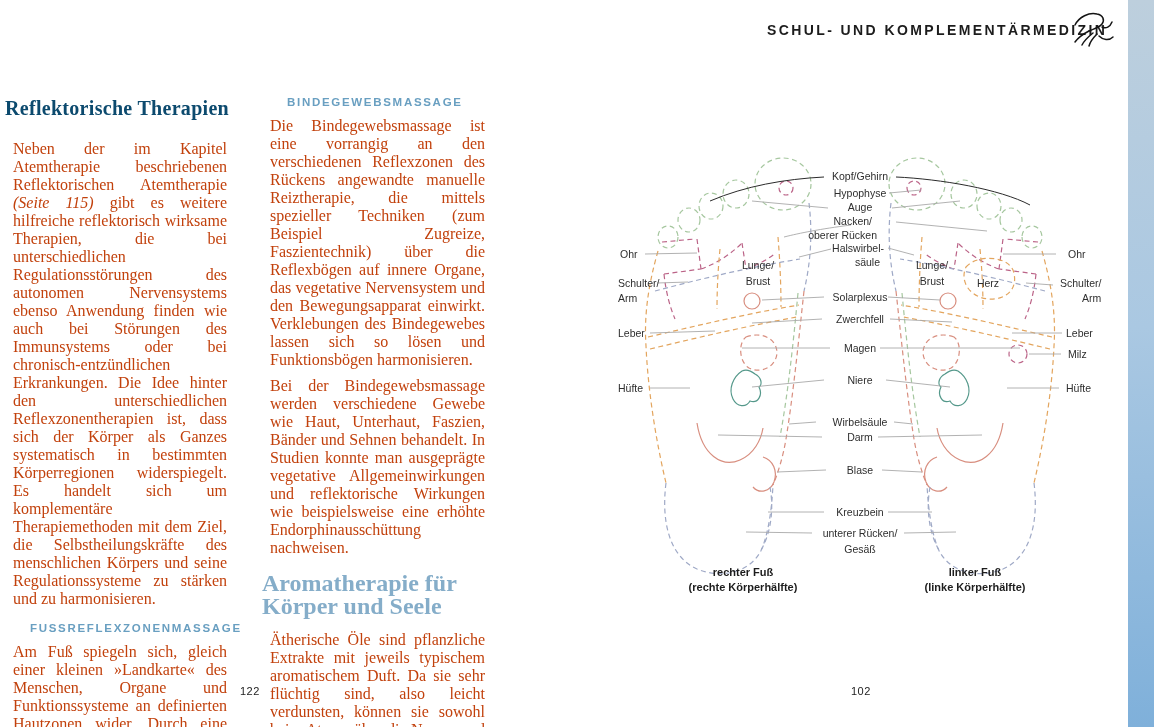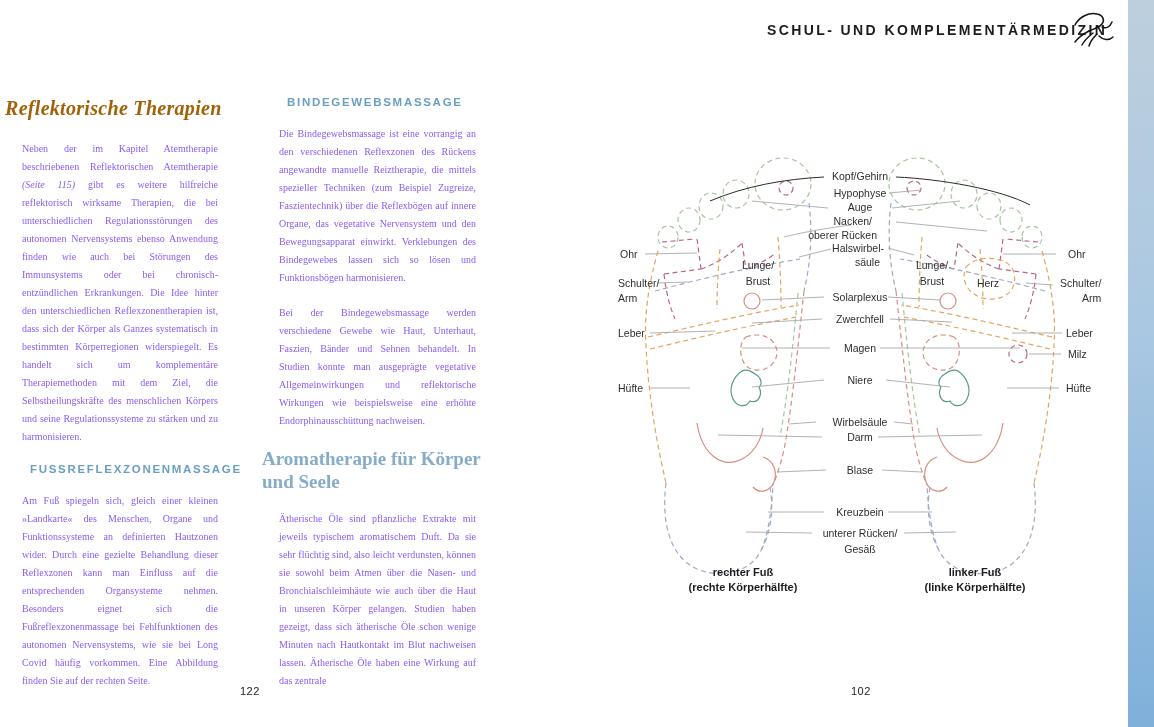--- a/index.html
+++ b/index.html
@@ -14,32 +14,32 @@
   .running-head{
     position:absolute;left:767px;top:22px;
     font-family:Liberation Sans, sans-serif;font-size:14px;font-weight:bold;
     letter-spacing:2.4px;color:#1c1c1c;white-space:nowrap;
   }
   .hand-icon{position:absolute;left:1068px;top:5px;width:48px;height:48px;}
   .col{position:absolute;top:96px;}
   .col1{left:5px;width:230px;}
   .col2{left:262px;width:231px;}
   h1{
-    font-size:20px;line-height:25px;color:#a16207;margin:0 0 19px 0;
-    font-weight:bold;letter-spacing:.3px;white-space:nowrap;font-style:italic;
+    font-size:20px;line-height:25px;color:#0c4a6e;margin:0 0 19px 0;
+    font-weight:bold;letter-spacing:.3px;white-space:nowrap;
   }
   h2{
-    font-size:19px;line-height:23px;color:#85adc9;margin:15px 0 13px 0;font-weight:bold;
+    font-size:24px;line-height:23px;color:#85adc9;margin:15px 0 13px 0;font-weight:bold;
   }
   h3{
     font-family:"Liberation Sans",sans-serif;font-size:11.5px;letter-spacing:1.7px;
     color:#699fc1;margin:14px 0 9px 0;font-weight:bold;white-space:nowrap;padding-left:25px;
   }
   p{
-    font-size:10px;line-height:18px;text-align:justify;color:#8b5cf6;margin:17px;
+    font-size:16px;line-height:18px;text-align:justify;color:#c2410c;margin:8px;
     hyphens:auto;-webkit-hyphens:auto;
   }
   .pagenum{
     position:absolute;top:685px;font-family:"Liberation Sans",sans-serif;
     font-size:11px;color:#222;letter-spacing:.5px;
   }
   #pn-left{left:240px;text-align:center;}
   #pn-right{left:851px;}
   .diagram{position:absolute;left:600px;top:141px;width:515px;height:460px;}
   .diagram svg{display:block;}

